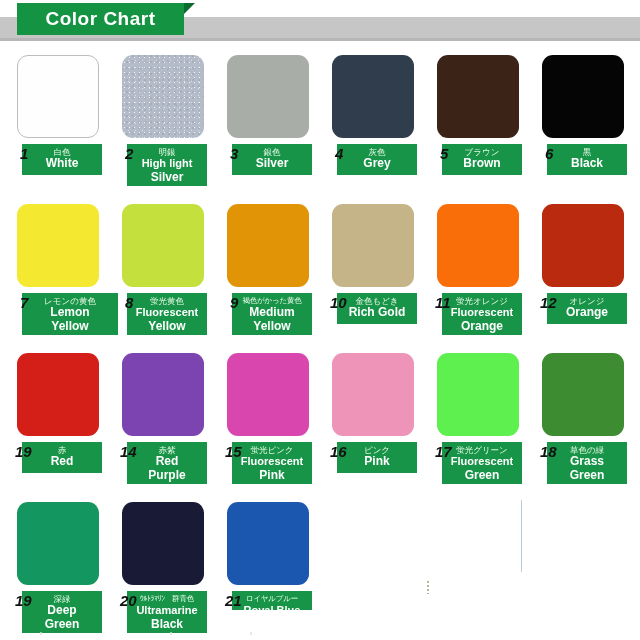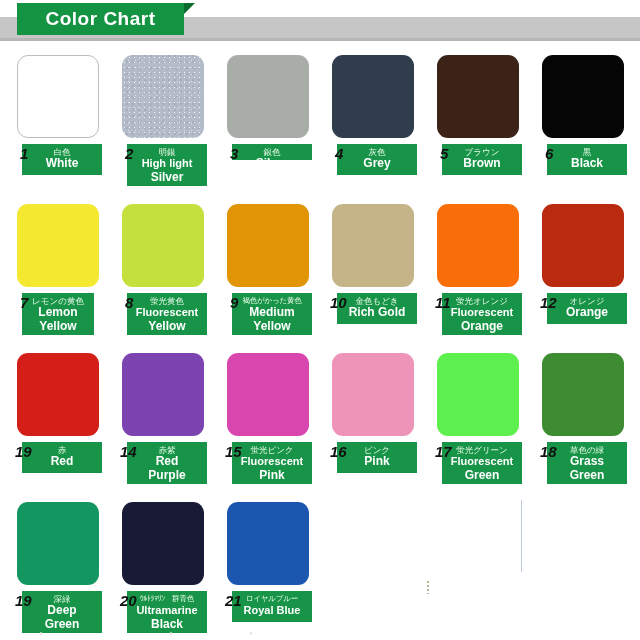--- a/index.html
+++ b/index.html
@@ -155,21 +155,21 @@
         <span class="badge-jp">明銀</span>
         <span class="badge-en small">High light</span>
         <span class="badge-en">Silver</span>
       </div>
       <div class="num" style="left: 3px; top: 91px;">2</div>
     </div>
     <div class="cell" style="left: 227px; top: 9px; width: 87px; height: 122px;">
       <div class="swatch" style="width: 82px; height: 83px; background: rgb(169, 173, 168);">
         <div class="speckle fine"></div>
       </div>
-      <div class="badge" style="left: 5px; top: 89px; width: 80px; height: 16px; background: rgb(23, 148, 71); padding-top: 3px;">
+      <div class="badge" style="left: 5px; top: 89px; width: 80px; height: 31px; background: rgb(23, 148, 71); padding-top: 3px;">
         <span class="badge-jp">銀色</span>
         <span class="badge-en">Silver</span>
       </div>
       <div class="num" style="left: 3px; top: 91px;">3</div>
     </div>
     <div class="cell" style="left: 332px; top: 9px; width: 87px; height: 122px;">
       <div class="swatch" style="width: 82px; height: 83px; background: rgb(47, 61, 76);"></div>
       <div class="badge" style="left: 5px; top: 89px; width: 80px; height: 31px; background: rgb(23, 148, 71); padding-top: 3px;">
         <span class="badge-jp">灰色</span>
         <span class="badge-en">Grey</span>
@@ -187,21 +187,21 @@
     <div class="cell" style="left: 542px; top: 9px; width: 87px; height: 122px;">
       <div class="swatch" style="width: 82px; height: 83px; background: rgb(5, 5, 5);"></div>
       <div class="badge" style="left: 5px; top: 89px; width: 80px; height: 31px; background: rgb(23, 148, 71); padding-top: 3px;">
         <span class="badge-jp">黒</span>
         <span class="badge-en">Black</span>
       </div>
       <div class="num" style="left: 3px; top: 91px;">6</div>
     </div>
     <div class="cell" style="left: 17px; top: 158px; width: 87px; height: 133px;">
       <div class="swatch" style="width: 82px; height: 83px; background: rgb(245, 232, 49);"></div>
-      <div class="badge" style="left: 5px; top: 89px; width: 72px; height: 42px; background: rgb(23, 148, 71); padding-top: 3px;">
+      <div class="badge" style="left: 5px; top: 89px; width: 96px; height: 42px; background: rgb(23, 148, 71); padding-top: 3px;">
         <span class="badge-jp">レモンの黄色</span>
         <span class="badge-en">Lemon</span>
         <span class="badge-en">Yellow</span>
       </div>
       <div class="num" style="left: 3px; top: 91px;">7</div>
     </div>
     <div class="cell" style="left: 122px; top: 158px; width: 87px; height: 133px;">
       <div class="swatch" style="width: 82px; height: 83px; background: rgb(196, 224, 60);"></div>
       <div class="badge" style="left: 5px; top: 89px; width: 80px; height: 42px; background: rgb(23, 148, 71); padding-top: 3px;">
         <span class="badge-jp">蛍光黄色</span>
@@ -311,21 +311,21 @@
       <div class="swatch" style="width: 82px; height: 83px; background: rgb(25, 26, 54);"></div>
       <div class="badge" style="left: 5px; top: 89px; width: 80px; height: 42px; background: rgb(23, 148, 71); padding-top: 3px;">
         <span class="badge-jp narrow">ｳﾙﾄﾗﾏﾘﾝ　群青色</span>
         <span class="badge-en small">Ultramarine</span>
         <span class="badge-en">Black</span>
       </div>
       <div class="num" style="left: -2px; top: 91px;">20</div>
     </div>
     <div class="cell" style="left: 227px; top: 456px; width: 87px; height: 122px;">
       <div class="swatch" style="width: 82px; height: 83px; background: rgb(27, 87, 174);"></div>
-      <div class="badge" style="left: 5px; top: 89px; width: 80px; height: 31px; background: rgb(23, 148, 71); padding-top: 3px;">
+      <div class="badge" style="left: 5px; top: 89px; width: 80px; height: 19px; background: rgb(23, 148, 71); padding-top: 3px;">
         <span class="badge-jp narrow">ロイヤルブルー</span>
         <span class="badge-en small">Royal Blue</span>
       </div>
       <div class="num" style="left: -2px; top: 91px;">21</div>
     </div>
   </div>
 
 <div id="artifact-line"></div>
 <div id="artifact-dots"></div>
 <div id="artifact-bottom"></div>

